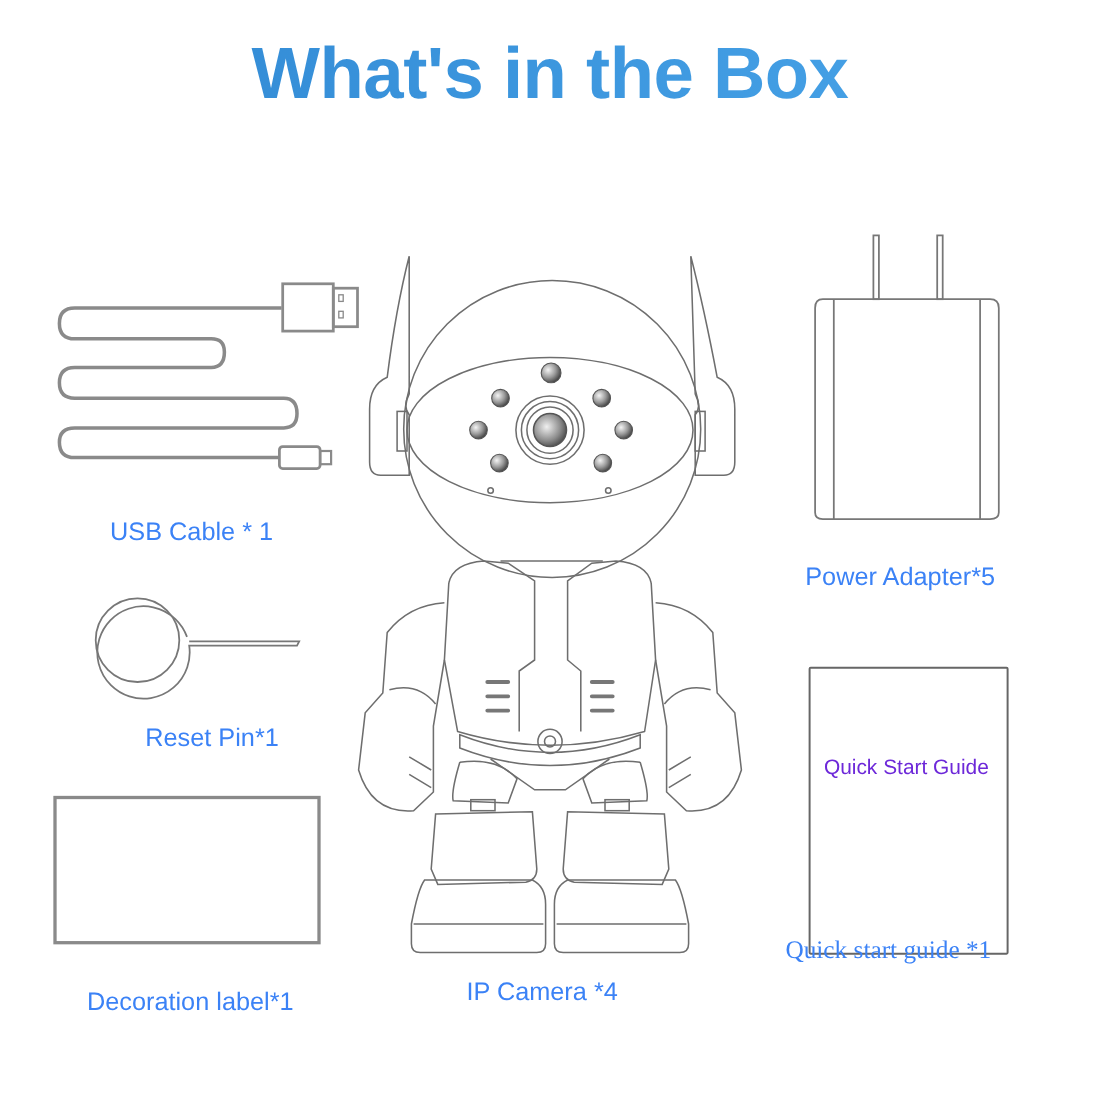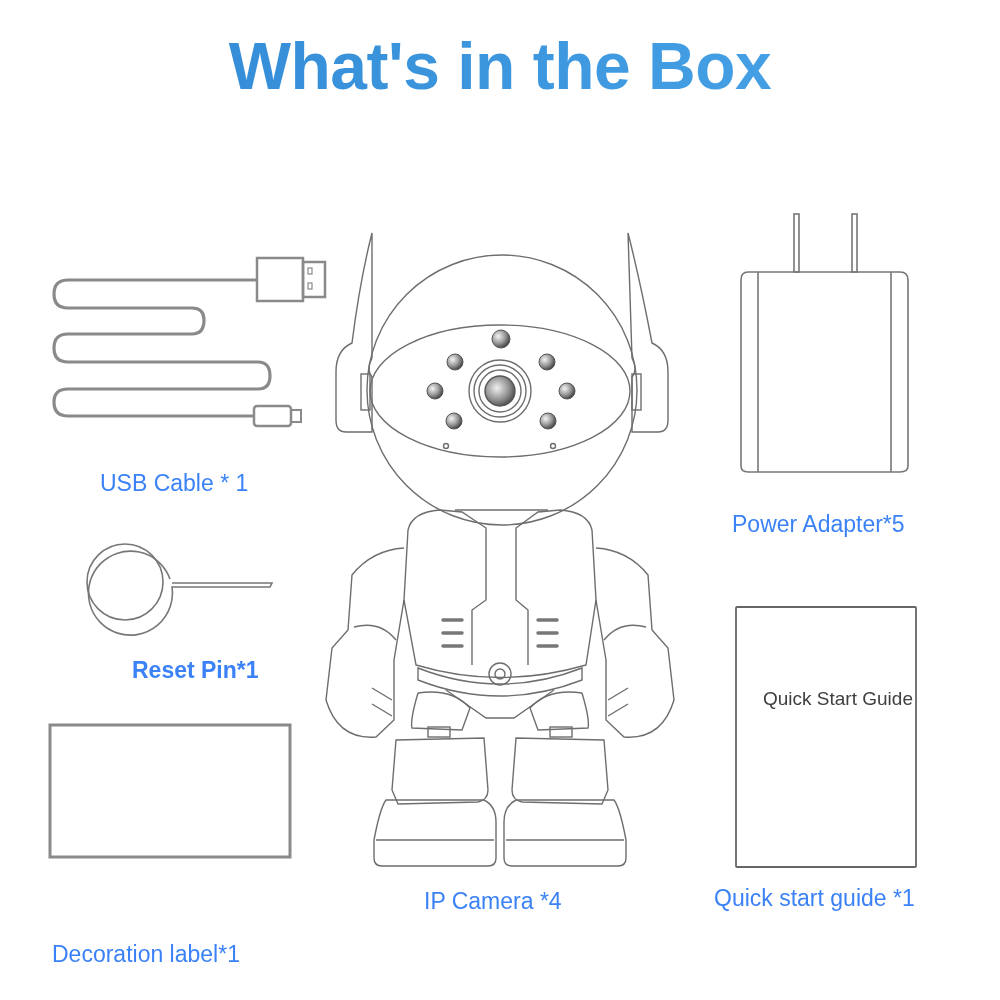--- a/index.html
+++ b/index.html
@@ -6,22 +6,22 @@
   body { width: 1000px; height: 1000px; position: relative; overflow: hidden;
          font-family: "Liberation Sans", "DejaVu Sans", sans-serif; color: #222; }
   .title { position: absolute; left: 0; top: 28px; width: 1000px; text-align: center;
            font-family: "Liberation Sans", sans-serif; font-weight: bold; font-size: 66px;
            letter-spacing: -0.5px; color: #3a95dc;
            background: linear-gradient(90deg, #2f87d2 0%, #4aa6ea 100%);
            -webkit-background-clip: text; background-clip: text; -webkit-text-fill-color: transparent; }
   .label { position: absolute; font-size: 23px; color: #3b82f6; white-space: nowrap;
            font-family: "Liberation Sans", sans-serif; }
   svg { position: absolute; left: 0; top: 0; }
-  .guide-text { position: absolute; font-size: 19px; color: #404040; white-space: nowrap;
-                font-family: "Liberation Sans", sans-serif; margin-left: 14px; }
+  .guide-text { position: absolute; font-size: 19px; color: #6d28d9; white-space: nowrap;
+                font-family: "Liberation Sans", sans-serif; }
 </style>
 </head>
 <body>
 
 <div class="title">What's in the Box</div>
 
 <svg width="1000" height="1000" viewBox="0 0 1000 1000">
   <defs>
     <radialGradient id="led" cx="35%" cy="35%" r="70%">
       <stop offset="0%" stop-color="#f4f4f4"></stop>
@@ -117,17 +117,17 @@
     <path d="M604 740 L516 738 L512 790 Q512 800 522 802 L602 804 L608 790 Z"></path>
     <path d="M386 800 Q380 808 374 840 V858 Q374 866 382 866 H488 Q496 866 496 858 V822 Q496 806 484 800 Z"></path>
     <path d="M614 800 Q620 808 626 840 V858 Q626 866 618 866 H512 Q504 866 504 858 V822 Q504 806 516 800 Z"></path>
     <path d="M376 840 H494 M506 840 H624"></path>
   </g>
 </svg>
 
 <div class="guide-text" style="left:749px; top:688px;">Quick Start Guide</div>
 
 <div class="label" style="left:100px; top:470px;">USB Cable  * 1</div>
-<div class="label" style="left:132px; top:657px;font-weight:bold;">Reset Pin*1</div>
-<div class="label" style="left:52px; top:897px;margin-top:44px;">Decoration label*1</div>
+<div class="label" style="left:132px; top:657px;">Reset Pin*1</div>
+<div class="label" style="left:79px; top:897px;">Decoration label*1</div>
 <div class="label" style="left:424px; top:888px;">IP Camera  *4</div>
 <div class="label" style="left:732px; top:511px;">Power Adapter*5</div>
-<div class="label" style="left:714px; top:885px;">Quick start guide  *1</div>
+<div class="label" style="left:714px; top:851px;font-family:Liberation Serif, serif;">Quick start guide  *1</div>
 
 </body></html>

